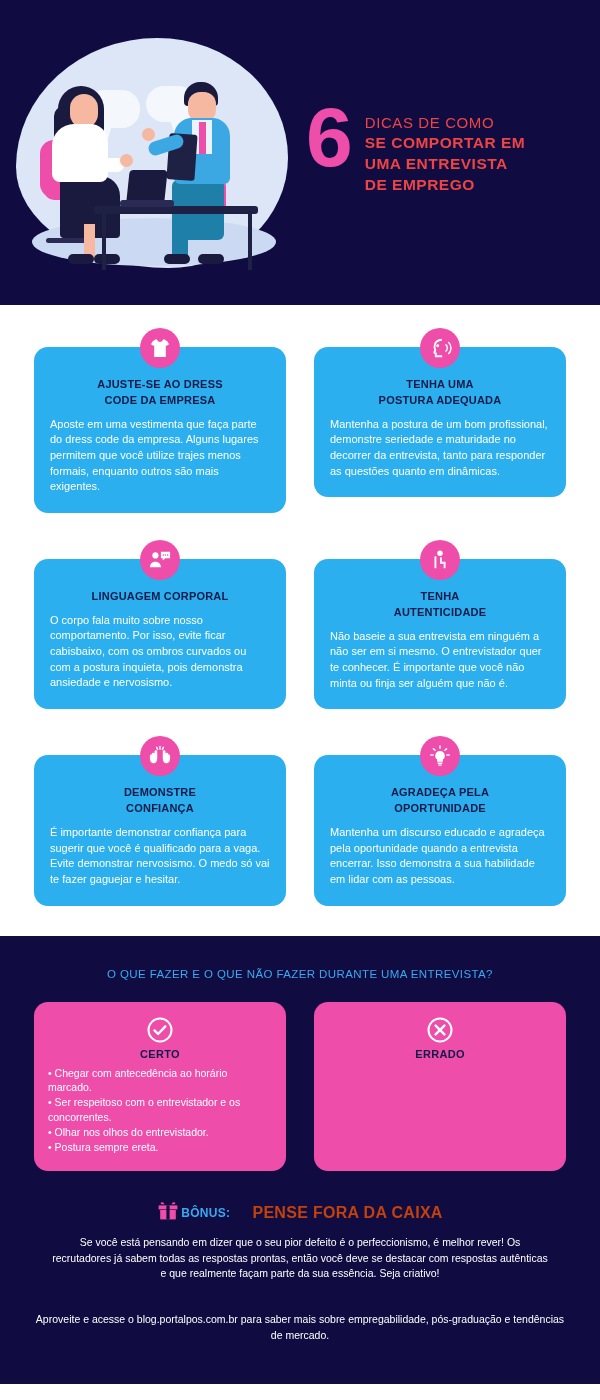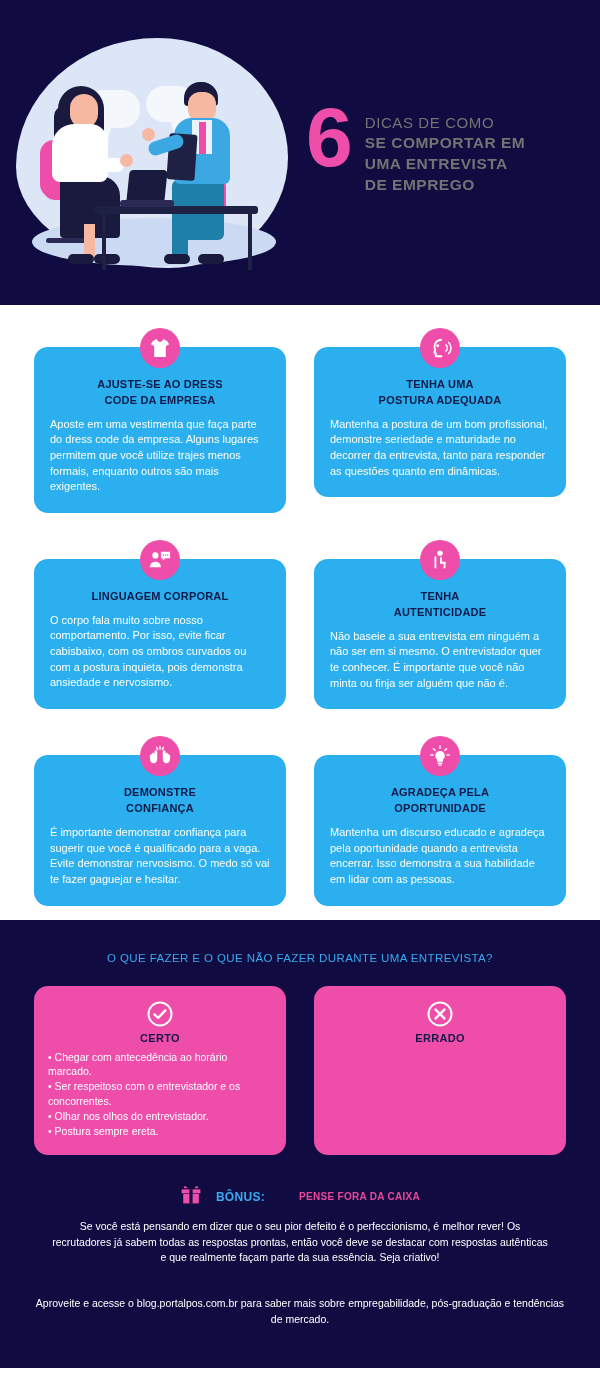--- a/index.html
+++ b/index.html
@@ -82,26 +82,26 @@
   .m-shoe { position: absolute; top: 226px; width: 26px; height: 10px; background: #191A3E; border-radius: 6px; }
   .m-shoe.s1 { left: 156px; }
   .m-shoe.s2 { left: 190px; }
 
   .hero-head { display: flex; align-items: flex-start; margin-left: 8px; }
   .big-num {
     font-size: 84px; font-weight: bold; color: #EE4DAA;
     line-height: 0.82; letter-spacing: -2px; margin-right: 14px;
     position: relative; top: -6px;
   }
-  .hero-title { color: #737373; padding-top: 4px; }
+  .hero-title { color: #ef4444; padding-top: 4px; }
   .hero-title .l1 { font-size: 15px; letter-spacing: 0.6px; line-height: 1.35; font-weight: 400; }
   .hero-title .l2 { font-size: 15.5px; letter-spacing: 0.5px; line-height: 1.35; font-weight: bold; }
 
   
-  .tips { background: #FFFFFF; padding: 42px 34px 14px; }
+  .tips { background: #FFFFFF; padding: 42px 34px 30px; }
   .tips-row { display: flex; gap: 28px; margin-bottom: 46px; }
   .tip { position: relative; flex: 1; }
   .tip-icon {
     position: absolute; left: 50%; top: -19px; transform: translateX(-50%);
     width: 40px; height: 40px; border-radius: 50%; background: #EE4DAA;
     display: flex; align-items: center; justify-content: center; z-index: 2;
   }
   .tip-card {
     background: #2BAFEE; border-radius: 14px;
     padding: 30px 16px 18px; min-height: 126px;
@@ -120,23 +120,23 @@
     text-align: center; letter-spacing: 0.4px; margin-bottom: 22px;
   }
   .dd-row { display: flex; gap: 28px; }
   .dd-card { flex: 1; background: #EE4DAA; border-radius: 14px; padding: 14px 14px 16px; }
   .dd-ic { display: flex; justify-content: center; margin-bottom: 4px; }
   .dd-title { color: #121A4A; font-weight: bold; font-size: 11px; text-align: center; letter-spacing: 0.3px; margin-bottom: 6px; }
   .dd-list { color: #FFFFFF; font-size: 10.5px; line-height: 1.42; }
 
   
   .bonus { background: #100C42; padding: 30px 34px 26px; text-align: center; }
-  .bonus-head { display: flex; align-items: center; justify-content: center; gap: 14px; margin-bottom: 10px; }
+  .bonus-head { display: flex; align-items: center; justify-content: center; gap: 2px; margin-bottom: 10px; }
   .bonus-lbl { color: #38A9F0; font-weight: bold; font-size: 12px; letter-spacing: 0.3px; }
-  .bonus-hl { color: #ec4899; font-weight: bold; font-size: 10px; letter-spacing: 0.3px; margin-left: 20px; }
+  .bonus-hl { color: #c2410c; font-weight: bold; font-size: 16px; letter-spacing: 0.3px; margin-left: 20px; }
   .bonus-body { color: #FFFFFF; font-size: 10.5px; line-height: 1.5; max-width: 500px; margin: 0 auto; }
 
   .footer { background: #100C42; padding: 4px 34px 40px; text-align: center; }
   .footer-txt { color: #FFFFFF; font-size: 10.5px; line-height: 1.5; }
   .footer-txt b { font-weight: normal; }
 </style>
 </head>
 <body>
 
 <div class="page">

